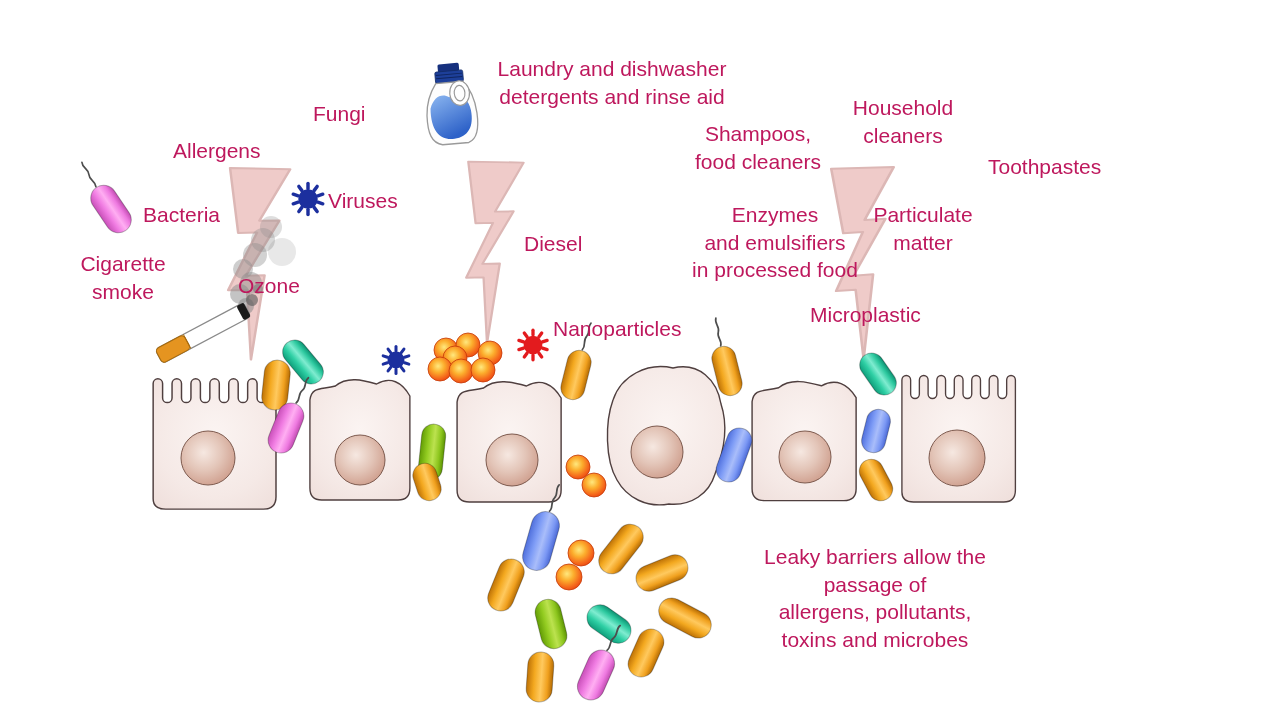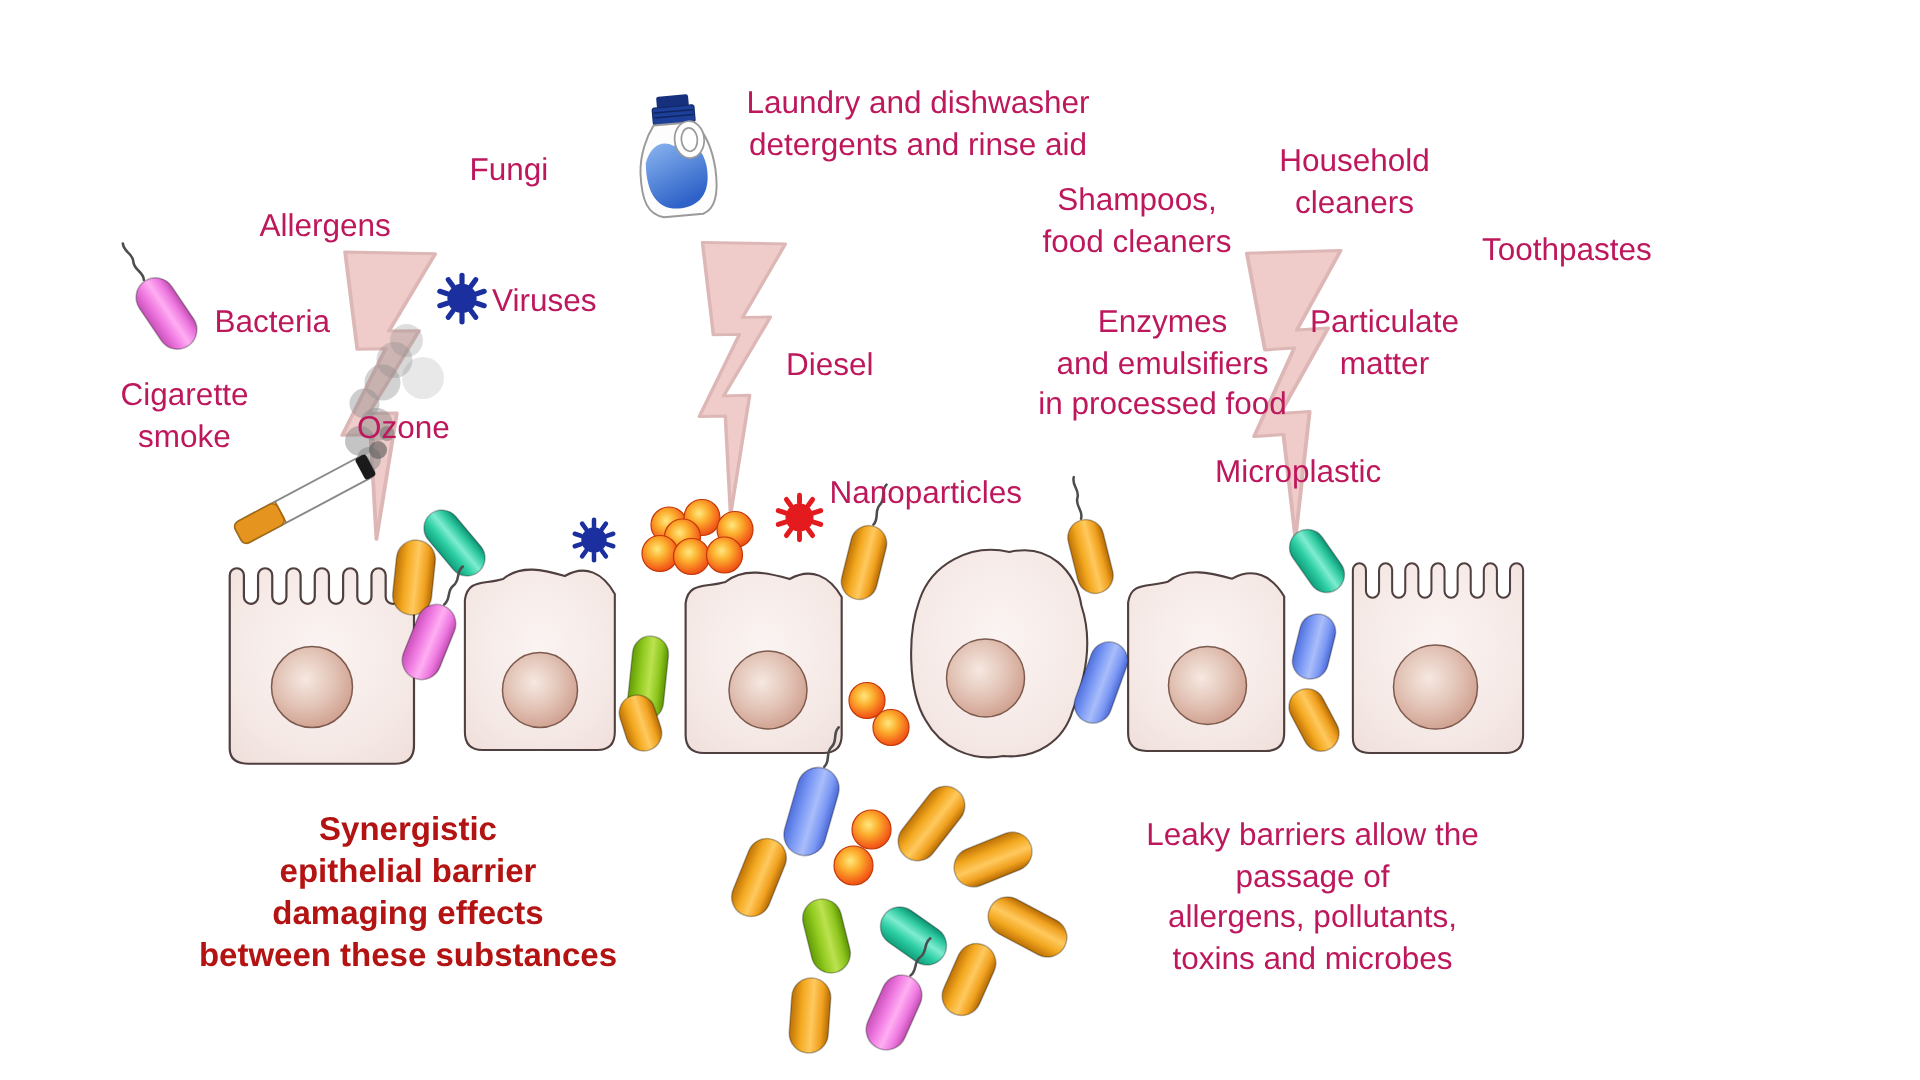--- a/index.html
+++ b/index.html
@@ -265,22 +265,18 @@
 and emulsifiers
 in processed food</div>
 <div class="lbl ctr" style="left:923px;top:201px">Particulate
 matter</div>
 <div class="lbl ctr" style="left:123px;top:250px">Cigarette
 smoke</div>
 <div class="lbl" style="left:238px;top:272px">Ozone</div>
 <div class="lbl" style="left:524px;top:230px">Diesel</div>
 <div class="lbl" style="left:553px;top:315px">Nanoparticles</div>
 <div class="lbl" style="left:810px;top:301px">Microplastic</div>
-<div class="lbl ctr red" style="left:272px;top:539px">Synergistic
-epithelial barrier
-damaging effects
-between these substances</div>
 <div class="lbl ctr" style="left:875px;top:543px">Leaky barriers allow the
 passage of
 allergens, pollutants,
 toxins and microbes</div>
 
 </div>
 
 </body></html>

